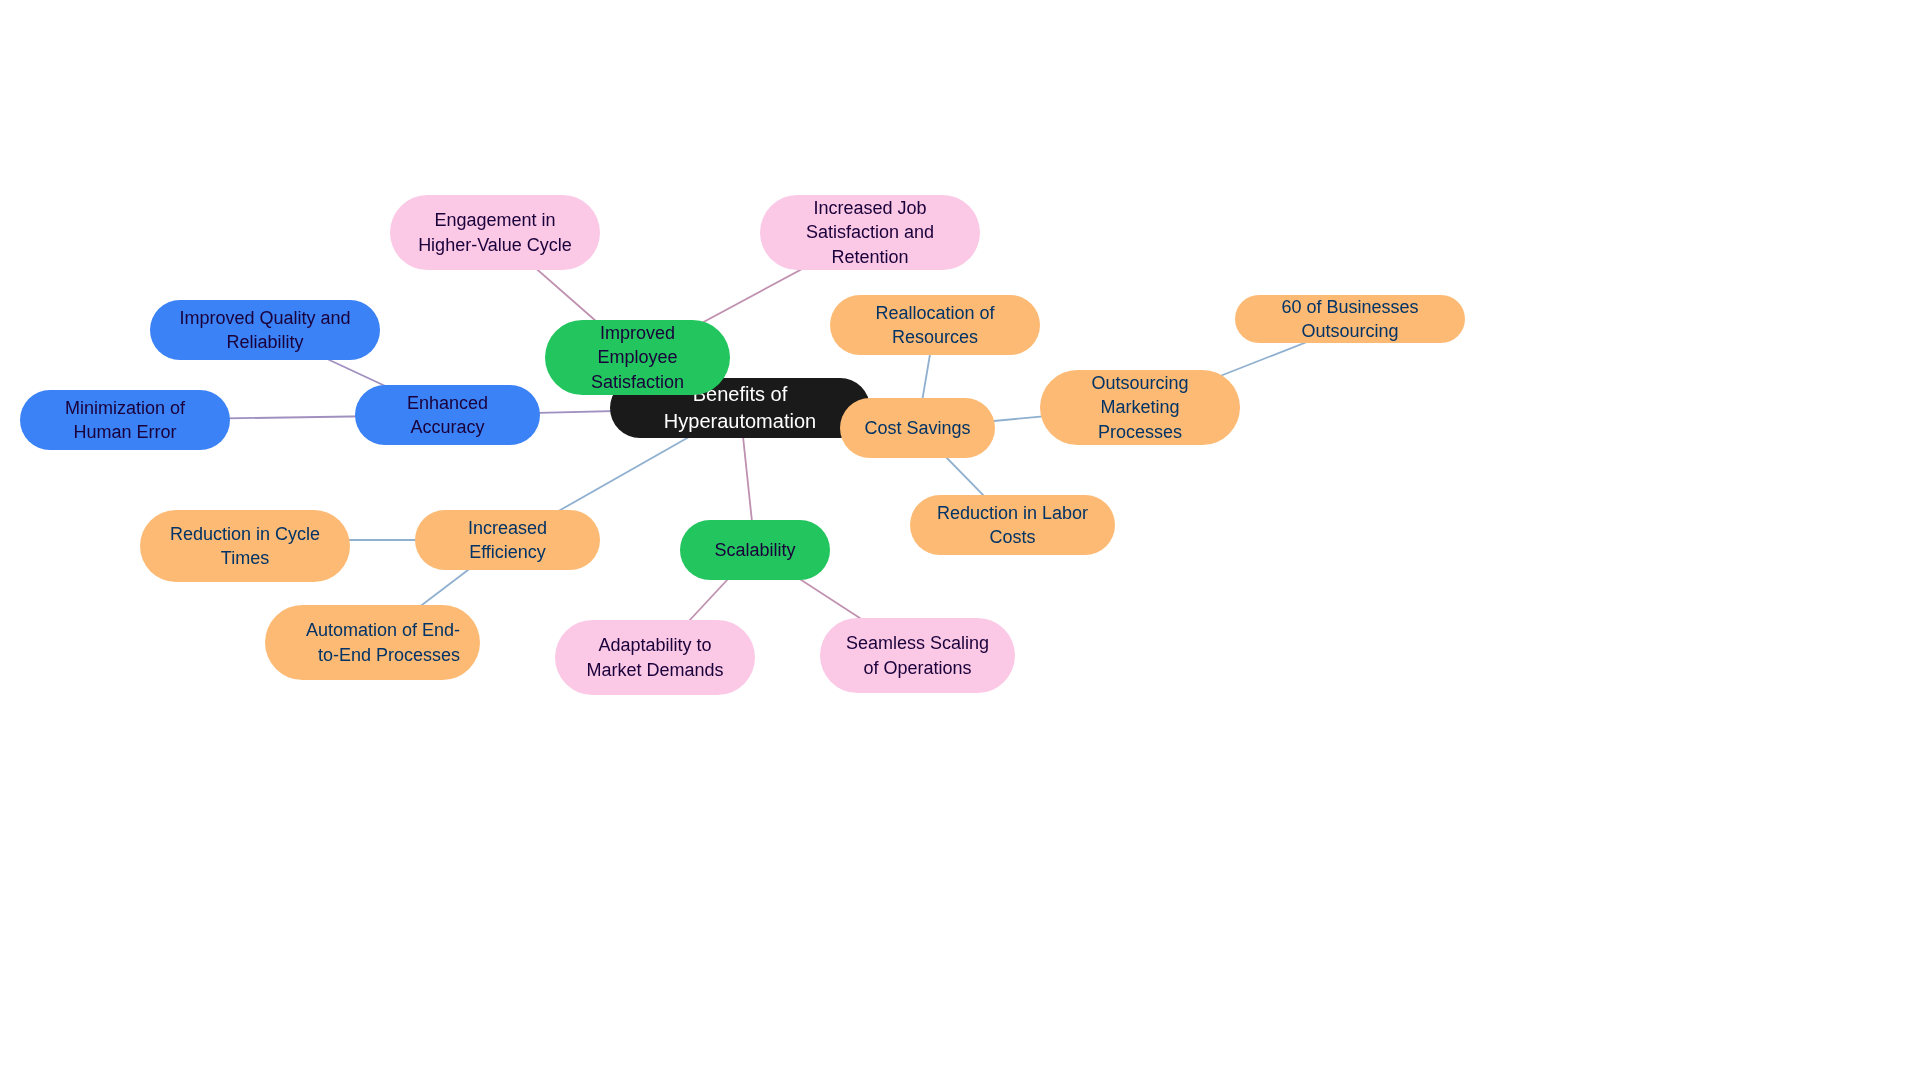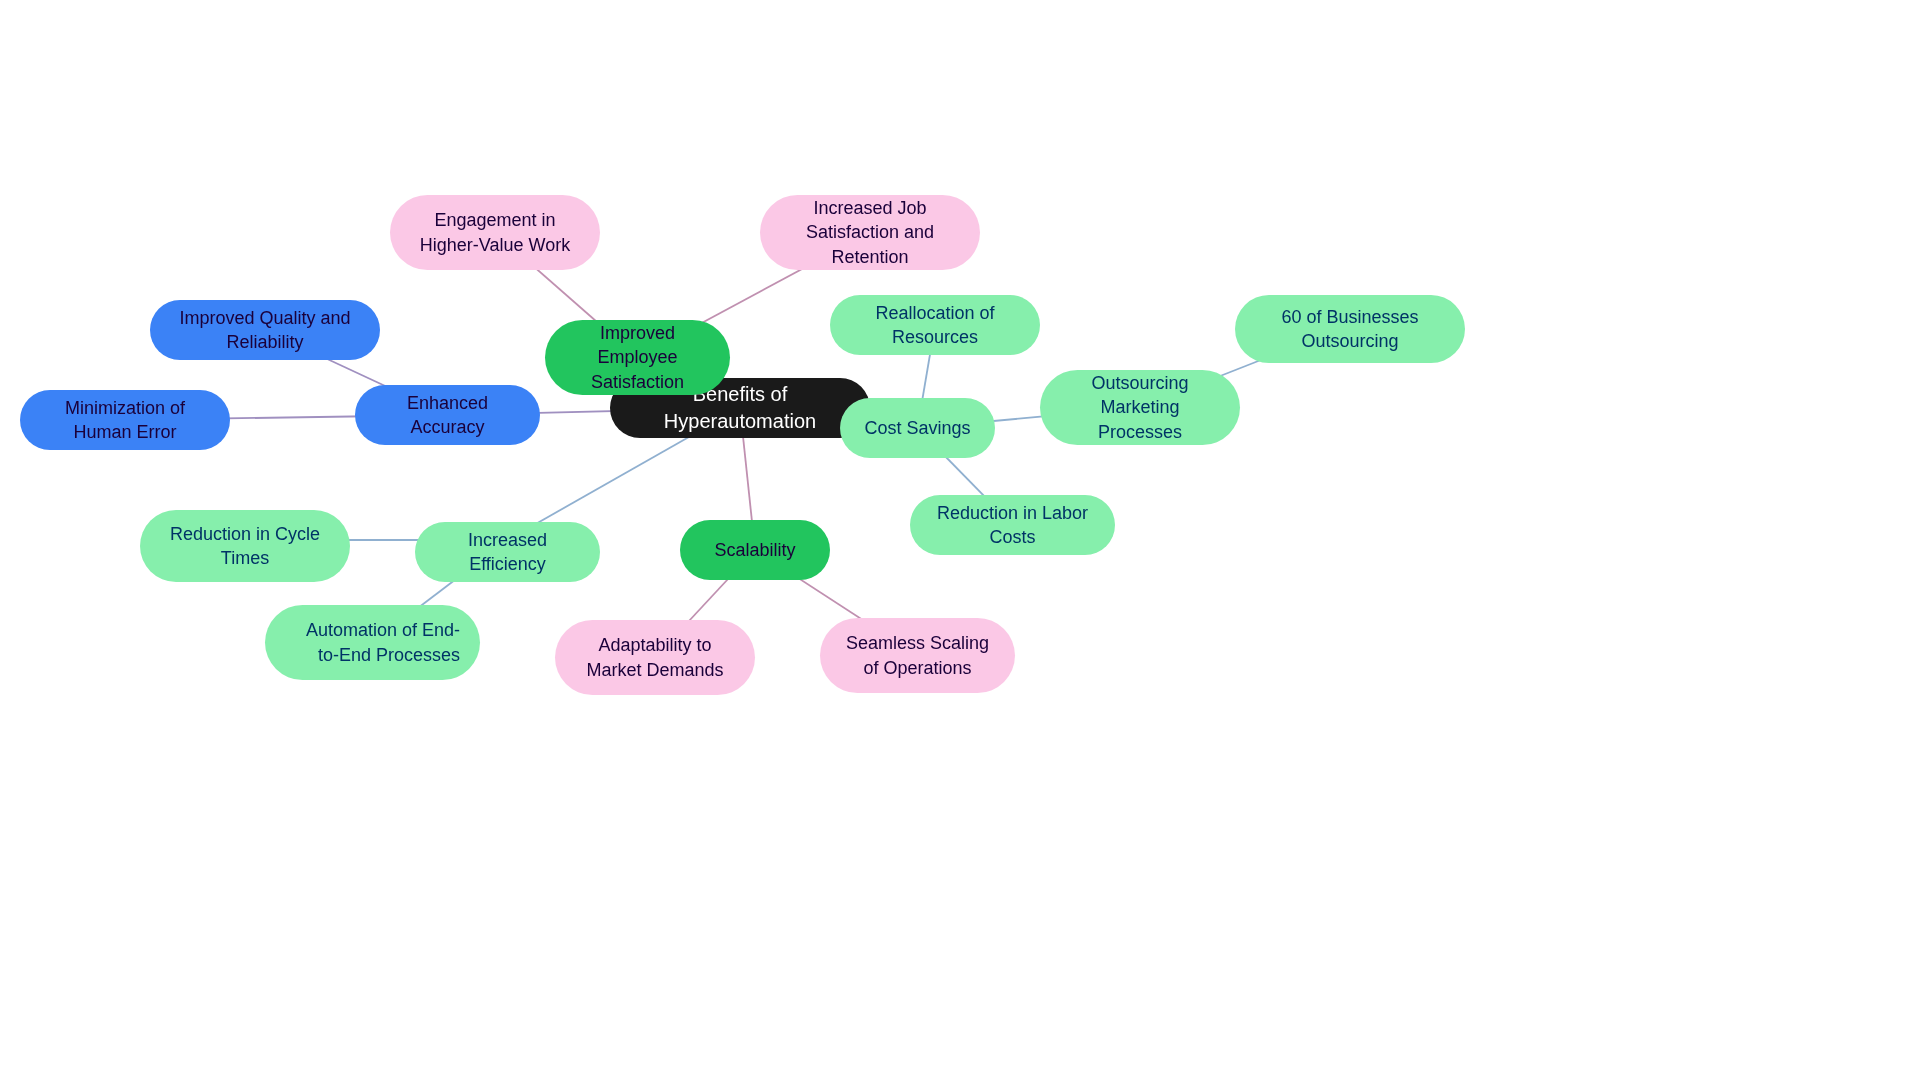--- a/index.html
+++ b/index.html
@@ -40,21 +40,21 @@
     }
     .node-pink {
       background: #22c55e;
       color: #1a003a;
     }
     .node-pink-light {
       background: #fbc8e6;
       color: #1a003a;
     }
     .node-blue-light {
-      background: #86efac;
+      background: #fdba74;
       color: #003366;
     }
     .node-lavender {
       background: #3b82f6;
       color: #1a003a;
     }
   </style>
 </head>
 <body>
 
@@ -82,36 +82,36 @@
 
   <div class="node node-center" style="left:610px;top:378px;width:260px;height:60px;">
     <span>Benefits of Hyperautomation</span>
   </div>
 <div class="node node-pink" style="left: 545px; top: 320px; width: 185px; height: 75px;">
       <span>Improved Employee
 Satisfaction</span>
     </div>
     <div class="node node-pink-light" style="left: 390px; top: 195px; width: 210px; height: 75px;">
       <span>Engagement in Higher-Value
-Work</span>
+Cycle</span>
     </div>
     <div class="node node-pink-light" style="left: 760px; top: 195px; width: 220px; height: 75px;">
       <span>Increased Job Satisfaction
 and Retention</span>
     </div>
     <div class="node node-lavender" style="left: 355px; top: 385px; width: 185px; height: 60px;">
       <span>Enhanced Accuracy</span>
     </div>
     <div class="node node-lavender" style="left: 150px; top: 300px; width: 230px; height: 60px;">
       <span>Improved Quality and Reliability</span>
     </div>
     <div class="node node-lavender" style="left: 20px; top: 390px; width: 210px; height: 60px;">
       <span>Minimization of Human Error</span>
     </div>
-    <div class="node node-blue-light" style="left: 415px; top: 510px; width: 185px; height: 60px; margin-top: 12px;">
+    <div class="node node-blue-light" style="left: 415px; top: 510px; width: 185px; height: 60px;">
       <span>Increased Efficiency</span>
     </div>
     <div class="node node-blue-light" style="left: 140px; top: 510px; width: 210px; height: 72px; align-items: center;">
       <span>Reduction in Cycle Times</span>
     </div>
     <div class="node node-blue-light" style="left: 265px; top: 605px; width: 215px; height: 75px; text-align: right;">
       <span>Automation of End-to-End
 Processes</span>
     </div>
     <div class="node node-pink" style="left: 680px; top: 520px; width: 150px; height: 60px;">
@@ -131,16 +131,16 @@
     <div class="node node-blue-light" style="left: 830px; top: 295px; width: 210px; height: 60px;">
       <span>Reallocation of Resources</span>
     </div>
     <div class="node node-blue-light" style="left: 1040px; top: 370px; width: 200px; height: 75px;">
       <span>Outsourcing Marketing
 Processes</span>
     </div>
     <div class="node node-blue-light" style="left: 910px; top: 495px; width: 205px; height: 60px;">
       <span>Reduction in Labor Costs</span>
     </div>
-    <div class="node node-blue-light" style="left: 1235px; top: 295px; width: 230px; height: 68px;">
+    <div class="node node-blue-light" style="left: 1235px; top: 295px; width: 230px; height: 48px;">
       <span>60 of Businesses Outsourcing</span>
     </div>
   </div>
 
 </body></html>

